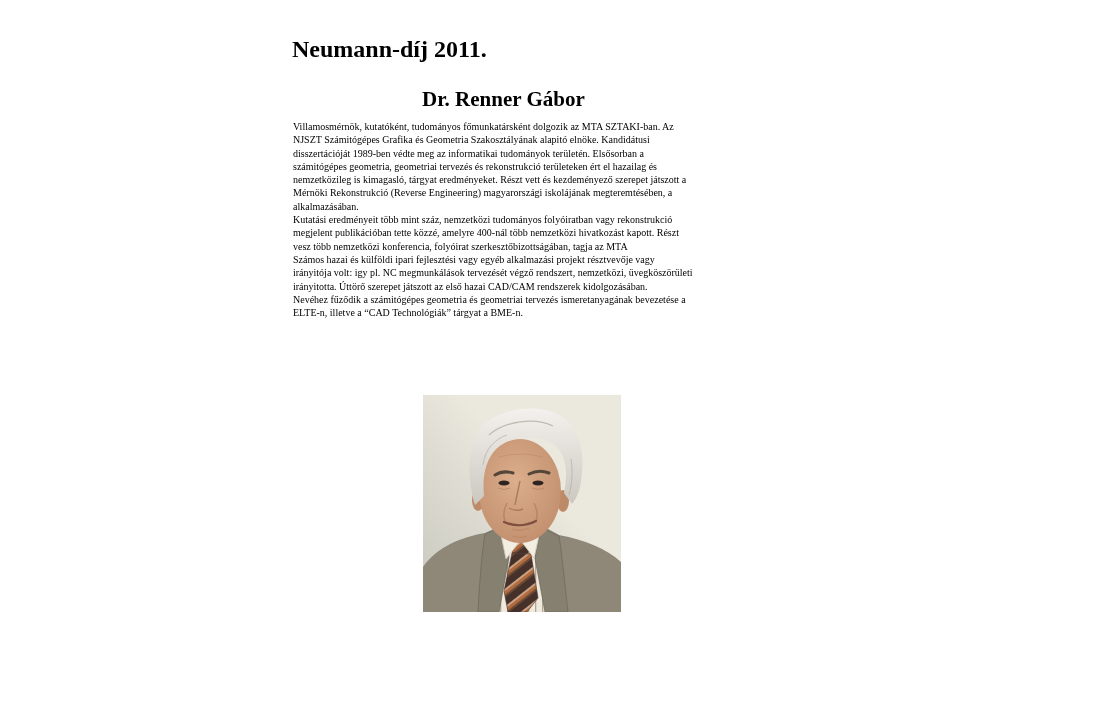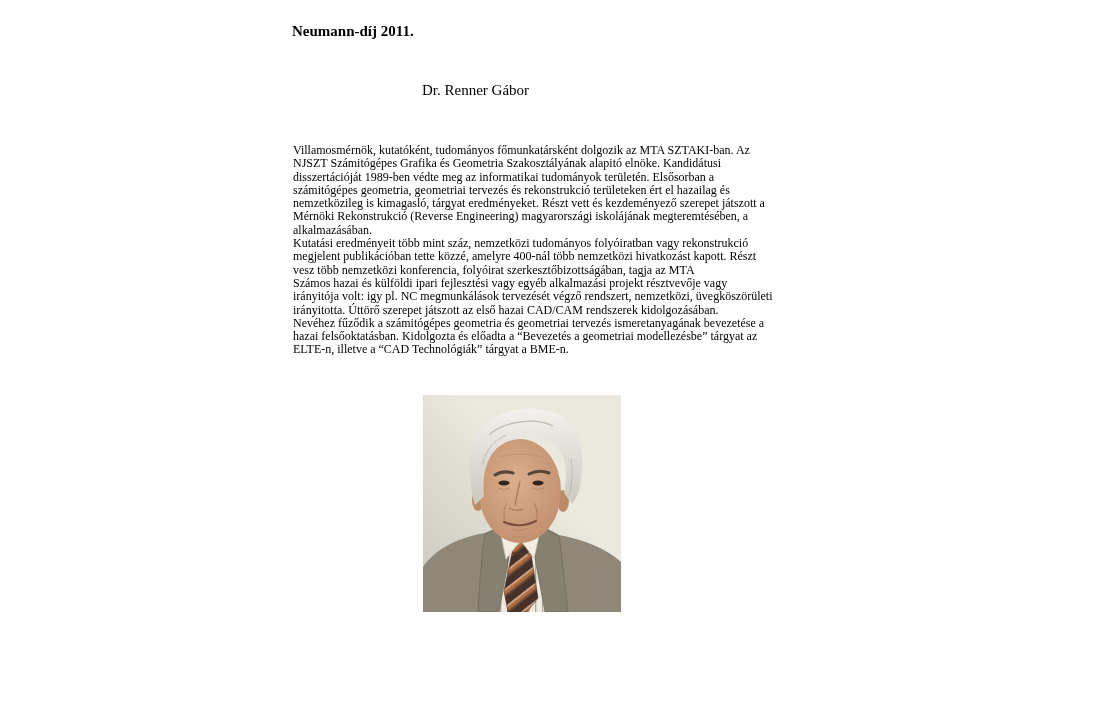--- a/index.html
+++ b/index.html
@@ -5,31 +5,31 @@
   html, body { margin: 0; padding: 0; }
   body {
     width: 1093px; height: 706px;
     background: #ffffff;
     font-family: "Liberation Serif", serif;
     color: #000000;
     position: relative;
     overflow: hidden;
   }
   .award-title {
-    position: absolute; left: 292px; top: 13px;
-    font-size: 15px; font-weight: bold; white-space: pre;
+    position: absolute; left: 292px; top: 20px;
+    font-size: 24px; font-weight: bold; white-space: pre;
   }
   .laureate-name {
     position: absolute; left: 422px; top: 70px;
-    font-size: 15px; font-weight: normal; white-space: pre;
+    font-size: 21px; font-weight: bold; white-space: pre;
   }
   .bio-text {
     position: absolute; left: 293px; top: 120px;
     width: 460px;
-    font-size: 12px; line-height: 13.3px; margin-top: 24px;
+    font-size: 10px; line-height: 13.3px;
   }
   .bio-line { white-space: pre; }
   .portrait-frame {
     position: absolute; left: 423px; top: 395px;
     width: 198px; height: 217px;
   }
   .portrait-frame svg { display: block; width: 198px; height: 217px; }
 </style>
 </head>
 <body>
@@ -55,21 +55,20 @@
         <div class="bio-line">megjelent publikációban tette közzé, amelyre 400-nál több nemzetközi hivatkozást kapott. Részt</div>
         <div class="bio-line">vesz több nemzetközi konferencia, folyóirat szerkesztőbizottságában, tagja az MTA</div>
       </div>
       <div>
         <div class="bio-line">Számos hazai és külföldi ipari fejlesztési vagy egyéb alkalmazási projekt résztvevője vagy</div>
         <div class="bio-line">irányitója volt: igy pl. NC megmunkálások tervezését végző rendszert, nemzetközi, üvegköszörületi</div>
         <div class="bio-line">irányitotta. Úttörő szerepet játszott az első hazai CAD/CAM rendszerek kidolgozásában.</div>
       </div>
       <div>
         <div class="bio-line">Nevéhez fűződik a számitógépes geometria és geometriai tervezés ismeretanyagának bevezetése a</div>
-        <div class="bio-line">hazai felsőoktatásban. Kidolgozta és előadta a “Bevezetés a geometriai modellezésbe” tárgyat az</div>
         <div class="bio-line">ELTE-n, illetve a “CAD Technológiák” tárgyat a BME-n.</div>
       </div>
     </div>
 
   <div class="portrait-frame" style="--photoBg1: #ebe8de; --photoBg2: #c7c7bd; --hair1: #f3f1ed; --hair2: #ccc8c0; --hairShadow: #aaa69e; --skin1: #dcae8c; --skin2: #bd8a68; --skinShadow: #a1714f; --neck: #b57e5e; --jacket: #8f8879; --lapel: #868070; --jacketSeam: #6f6a5e; --shirt: #f0eade; --shirtStripe: #b3a794; --collar: #f3eee2; --collarEdge: #cfc8b8; --tieDark: #46312a; --tieOrange: #b06a3c; --tieCream: #c9a184; --tieBrown: #6b4a38; --featureDark: #2e2420; --brow: #55463a; --mouth: #7e4f40; --fold: #b4805f;">
     <svg viewBox="0 0 198 217" xmlns="http://www.w3.org/2000/svg">
       <defs>
         <linearGradient id="bgGrad" x1="0" y1="1" x2="1" y2="0">
           <stop offset="0" style="stop-color:var(--photoBg2)"></stop>
           <stop offset="0.6" style="stop-color:var(--photoBg1)"></stop>

